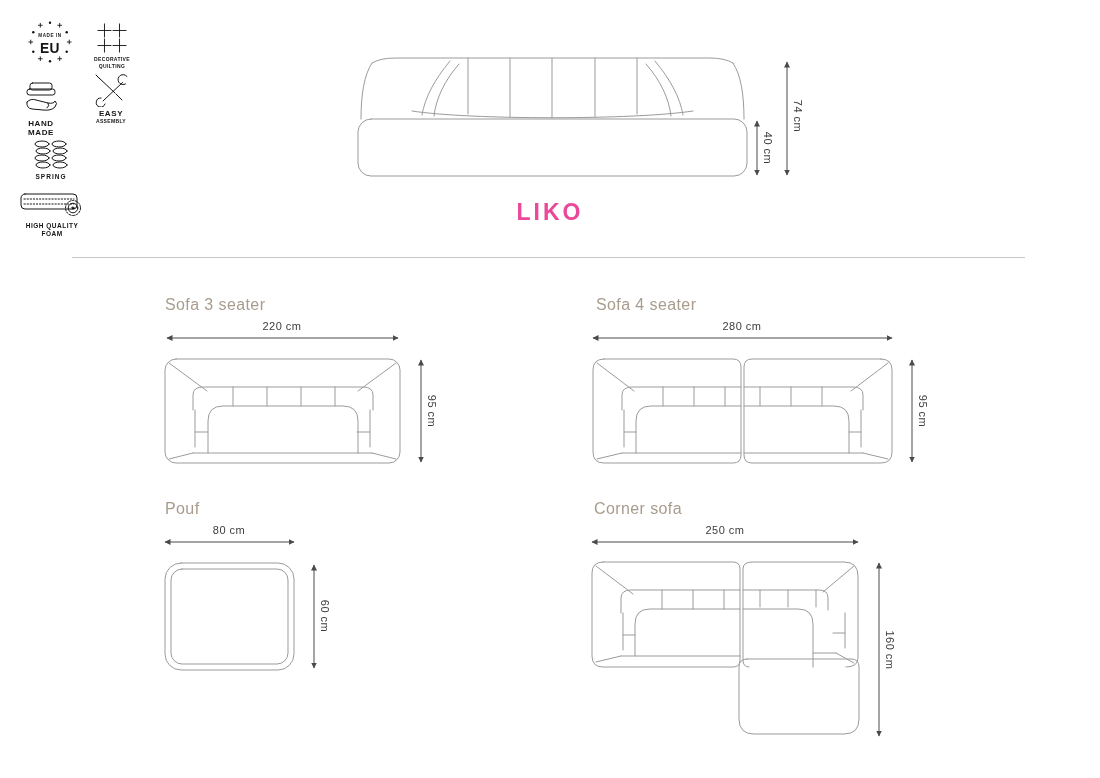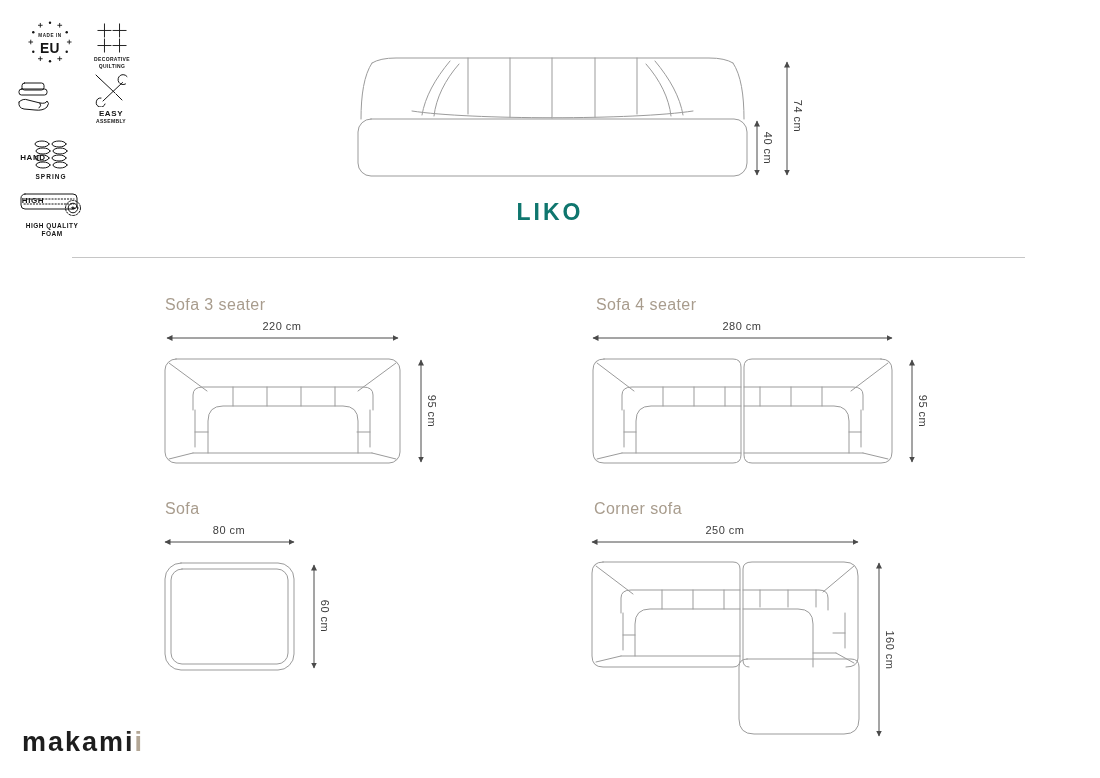--- a/index.html
+++ b/index.html
@@ -13,21 +13,21 @@
   svg { display:block; }
   .draw path, .draw rect, .draw line { stroke:#9b9b9b; fill:none; stroke-width:1; stroke-linecap:round; stroke-linejoin:round; }
   .dim line { stroke:#4a4a4a; stroke-width:1; }
   .dim-text { font-family:"Liberation Sans", sans-serif; font-size:11px; fill:#3c3c3c; letter-spacing:.5px; }
 
   
   .variant-label { position:absolute; font-size:16px; color:#a89c8d; letter-spacing:.4px; }
 
   
   .hero-title { position:absolute; left:470px; top:199px; width:160px; text-align:center;
-    font-size:23px; font-weight:bold; letter-spacing:3px; color:#0f766e; }
+    font-size:23px; font-weight:bold; letter-spacing:3px; color:#ec4899; }
 
   .divider { position:absolute; left:72px; top:257px; width:953px; height:1px; background:#c6c6c6; }
 
   
   .badge { position:absolute; display:flex; flex-direction:column; align-items:center; color:#141414;justify-content:flex-end; }
   .badge svg { flex:0 0 auto; }
   .b-ico path, .b-ico rect, .b-ico ellipse, .b-ico circle, .b-ico line { stroke:#161616; fill:none; stroke-width:1; stroke-linecap:round; stroke-linejoin:round; }
   .b-lg { font-size:8px; font-weight:bold; letter-spacing:.6px; line-height:1.15; text-align:center; margin-top:2px; }
   .b-sm { font-size:5px; font-weight:bold; letter-spacing:.35px; line-height:1.3; text-align:center; margin-top:2px; }
   .b-md { font-size:6.5px; font-weight:bold; letter-spacing:1px; line-height:1.2; text-align:center; margin-top:3px; }
@@ -66,29 +66,29 @@
   </div>
 
   <div class="badge" style="left:90px; top:22px; width:44px;">
     <svg class="b-ico" width="32" height="32" viewBox="0 0 34 34">
       <path d="M2,9 H16 M9,2 V16 M18,9 H32 M25,2 V16 M2,25 H16 M9,18 V32 M18,25 H32 M25,18 V32" stroke-width="1.1"></path>
     </svg>
     <div class="b-sm">DECORATIVE</div>
     <div class="b-sm" style="margin-top:0;">QUILTING</div>
   </div>
 
-  <div class="badge" style="left:10px; top:80px; width:46px;gap:34px;">
+  <div class="badge" style="left:18px; top:80px; width:46px;">
     <svg class="b-ico" width="44" height="37" viewBox="0 0 44 37">
       <rect x="11" y="3" width="22" height="7" rx="2.5"></rect>
       <rect x="8" y="9" width="28" height="6" rx="2.5"></rect>
       <path d="M8,22 Q12,18 17,20 L29,23 Q35,24 36,21 Q39,23 36,27 Q32,31 24,30 L13,29 Q7,28 8,22"></path>
       <path d="M29,23 Q31,26 28,28"></path>
     </svg>
     <div class="b-lg">HAND</div>
-    <div class="b-lg" style="margin-top:0;">HIGH</div>
+    <div class="b-lg" style="margin-top:0;">MADE</div>
   </div>
 
   <div class="badge" style="left:88px; top:73px; width:46px;">
     <svg class="b-ico" width="36" height="34" viewBox="0 0 36 34">
       <path d="M5,4 L22,20" stroke-width="1.4"></path>
       <path d="M3,2 L7,6" stroke-width="1.4"></path>
       <path d="M23,21 L29,27" stroke-width="3.6"></path>
       <path d="M34,3.5 A5,5 0 1 0 32.5,11" stroke-width="1.4" fill="none"></path>
       <path d="M29.5,9.5 L10,28" stroke-width="1.4"></path>
       <path d="M8,25 A4.5,4.5 0 1 0 12,31" stroke-width="1.4" fill="none"></path>
@@ -205,21 +205,21 @@
       <path d="M36,95 V132 M36,117 H48"></path>
       <path d="M300,48 L263,76 M300,144 L275,138"></path>
       <path d="M275,95 V80 Q275,72 265,72 H156"></path>
       <path d="M234,72 V91 M203,72 V91 M172,72 V91"></path>
       <path d="M261,138 V106 Q261,91 246,91 H156"></path>
       <path d="M156,138 H275"></path>
       <path d="M273,95 V132 M261,117 H273"></path>
     </g>
   </svg>
 
-  <div class="variant-label" style="left:165px; top:500px;">Sofa</div>
+  <div class="variant-label" style="left:165px; top:500px;">Pouf</div>
   <svg class="abs" style="left:160px; top:520px;" width="185" height="170" viewBox="0 0 185 170">
     <defs>
       <marker id="m-pf" markerWidth="7" markerHeight="7" refX="5.5" refY="3" orient="auto-start-reverse" markerUnits="userSpaceOnUse">
         <path d="M0,0 L6,3 L0,6 Z" fill="#4a4a4a"></path>
       </marker>
     </defs>
     <g class="dim">
       <line x1="5" y1="22" x2="134" y2="22" marker-start="url(#m-pf)" marker-end="url(#m-pf)"></line>
       <text class="dim-text" text-anchor="middle" x="69" y="14">80 cm</text>
       <line x1="154" y1="45" x2="154" y2="148" marker-start="url(#m-pf)" marker-end="url(#m-pf)"></line>
@@ -256,15 +256,14 @@
       <path d="M266,46 L235,72"></path>
       <path d="M155,70 H231 Q240,70 240,78 V90"></path>
       <path d="M172,70 V87 M200,70 V87 M228,70 V87"></path>
       <path d="M155,89 H210 Q225,89 225,104 V147"></path>
       <path d="M257,93 V128 M245,113 H257"></path>
       <path d="M225,133 H248 M266,143 L248,133"></path>
       <path d="M159,139 H263 Q271,139 271,147 V199 Q271,214 256,214 H166 Q151,214 151,199 V147 Q151,139 159,139 Z"></path>
     </g>
   </svg>
 
-  <div class="logo"><span>makami</span><span class="accent">i</span></div>
 
 </div>
 
 </body></html>

